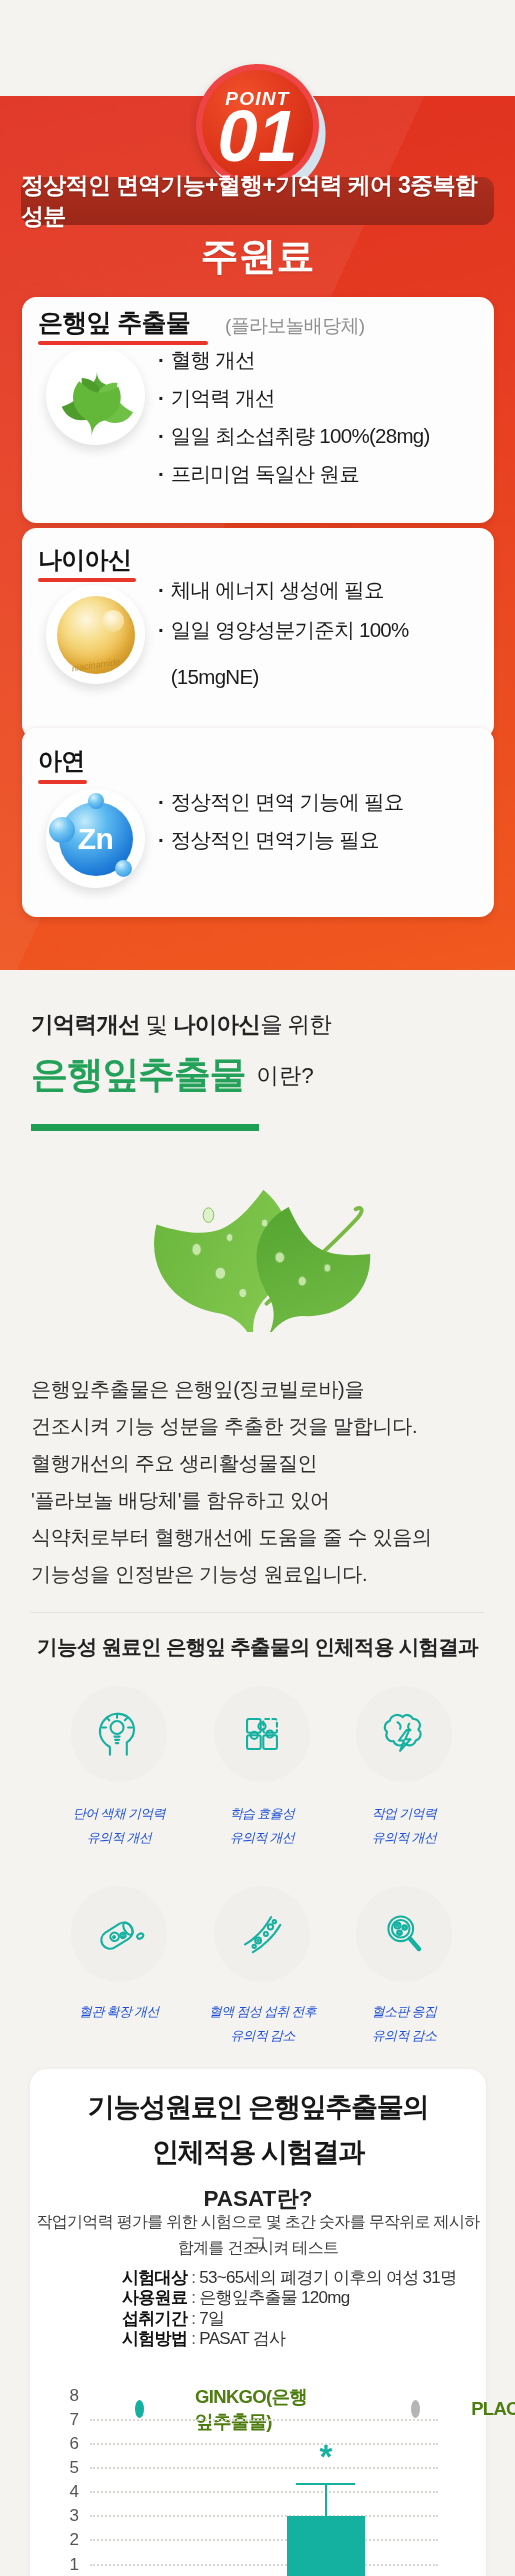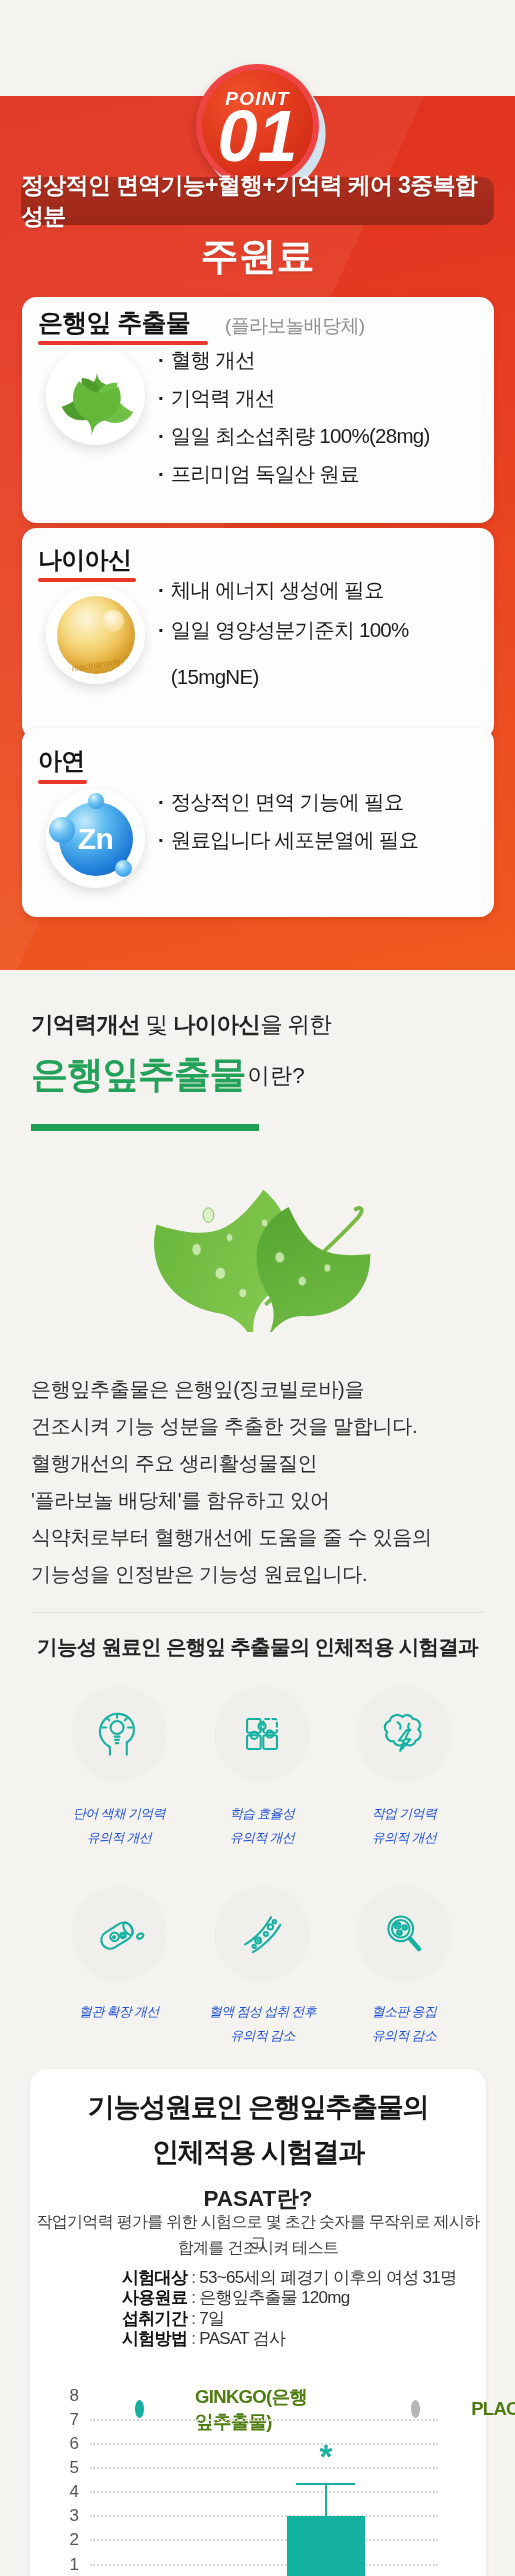--- a/index.html
+++ b/index.html
@@ -49,21 +49,21 @@
            background:radial-gradient(circle at 35% 26%,#c3ebfb 0%,#5ab9f0 30%,#1e7cd8 70%,#0b58b0 100%);
            color:#fff;font-weight:bold;font-size:30px;letter-spacing:-0.7px;}
   .zn-bub{position:absolute;border-radius:50%;
           background:radial-gradient(circle at 35% 28%,#d8f3fd 0%,#6cc2f2 40%,#2187dd 100%);}
 
   
   .lead{position:absolute;left:31px;top:1009px;font-size:22.5px;color:#222;letter-spacing:-0.7px;}
   .lead b{font-weight:bold;}
   .heading{position:absolute;left:31px;top:1055px;display:flex;align-items:flex-end;}
   .heading-green{font-size:37px;font-weight:bold;color:#23a159;letter-spacing:-1.3px;line-height:40px;}
-  .heading-rest{font-size:22.5px;color:#222;margin-left:2px;padding-bottom:4px;}
+  .heading-rest{font-size:22.5px;color:#222;margin-left:11px;padding-bottom:4px;}
   .green-bar{position:absolute;left:31px;top:1124px;width:228px;height:7.3px;background:#1f9e56;}
   .leaf-art{position:absolute;left:129px;top:1157px;width:258px;height:175px;}
   .para{position:absolute;left:31px;top:1371px;font-size:20px;line-height:37px;color:#2d2d2d;letter-spacing:-0.3px;}
 
   .divider{position:absolute;left:31px;top:1612px;width:453px;border-top:1.3px solid #e2e1dd;}
   .benefits-title{position:absolute;left:0;top:1633px;width:515px;text-align:center;font-size:20.5px;
                   font-weight:bold;color:#222;letter-spacing:-0.7px;}
   .tile-circle{position:absolute;width:96px;height:96px;border-radius:50%;background:#f0efec;
                display:flex;align-items:center;justify-content:center;}
   .tile-label{position:absolute;text-align:center;font-size:13px;line-height:24.4px;color:#1d4ed8;letter-spacing:-0.7px;font-style:italic;}
@@ -155,21 +155,21 @@
     <div class="card-title" style="top:17px;font-size:24px;">아연</div>
     <div class="card-underline" style="top:52px;width:49px;"></div>
     <div class="card-icon" style="top:61px;">
       <div class="zn-bub" style="left:42px;top:4px;width:16px;height:16px;"></div>
       <div class="zn-bub" style="left:2.6px;top:28px;width:26.4px;height:26.4px;"></div>
       <div class="zn-bub" style="left:69px;top:71px;width:17px;height:17px;"></div>
       <div class="zn-ball">Zn</div>
     </div>
     <div class="blist" style="top:55px;">
       <div class="brow">정상적인 면역 기능에 필요</div>
-      <div class="brow">원료입니다 세포분열에 필요</div>
+      <div class="brow">정상적인 면역기능 필요</div>
     </div>
   </div>
 
   <div class="lead"><b>기억력개선</b><span> 및 </span><b>나이아신</b><span>을 위한</span></div>
 
   <div class="heading">
     <span class="heading-green">은행잎추출물</span>
     <span class="heading-rest">이란?</span>
   </div>
   <div class="green-bar"></div>

